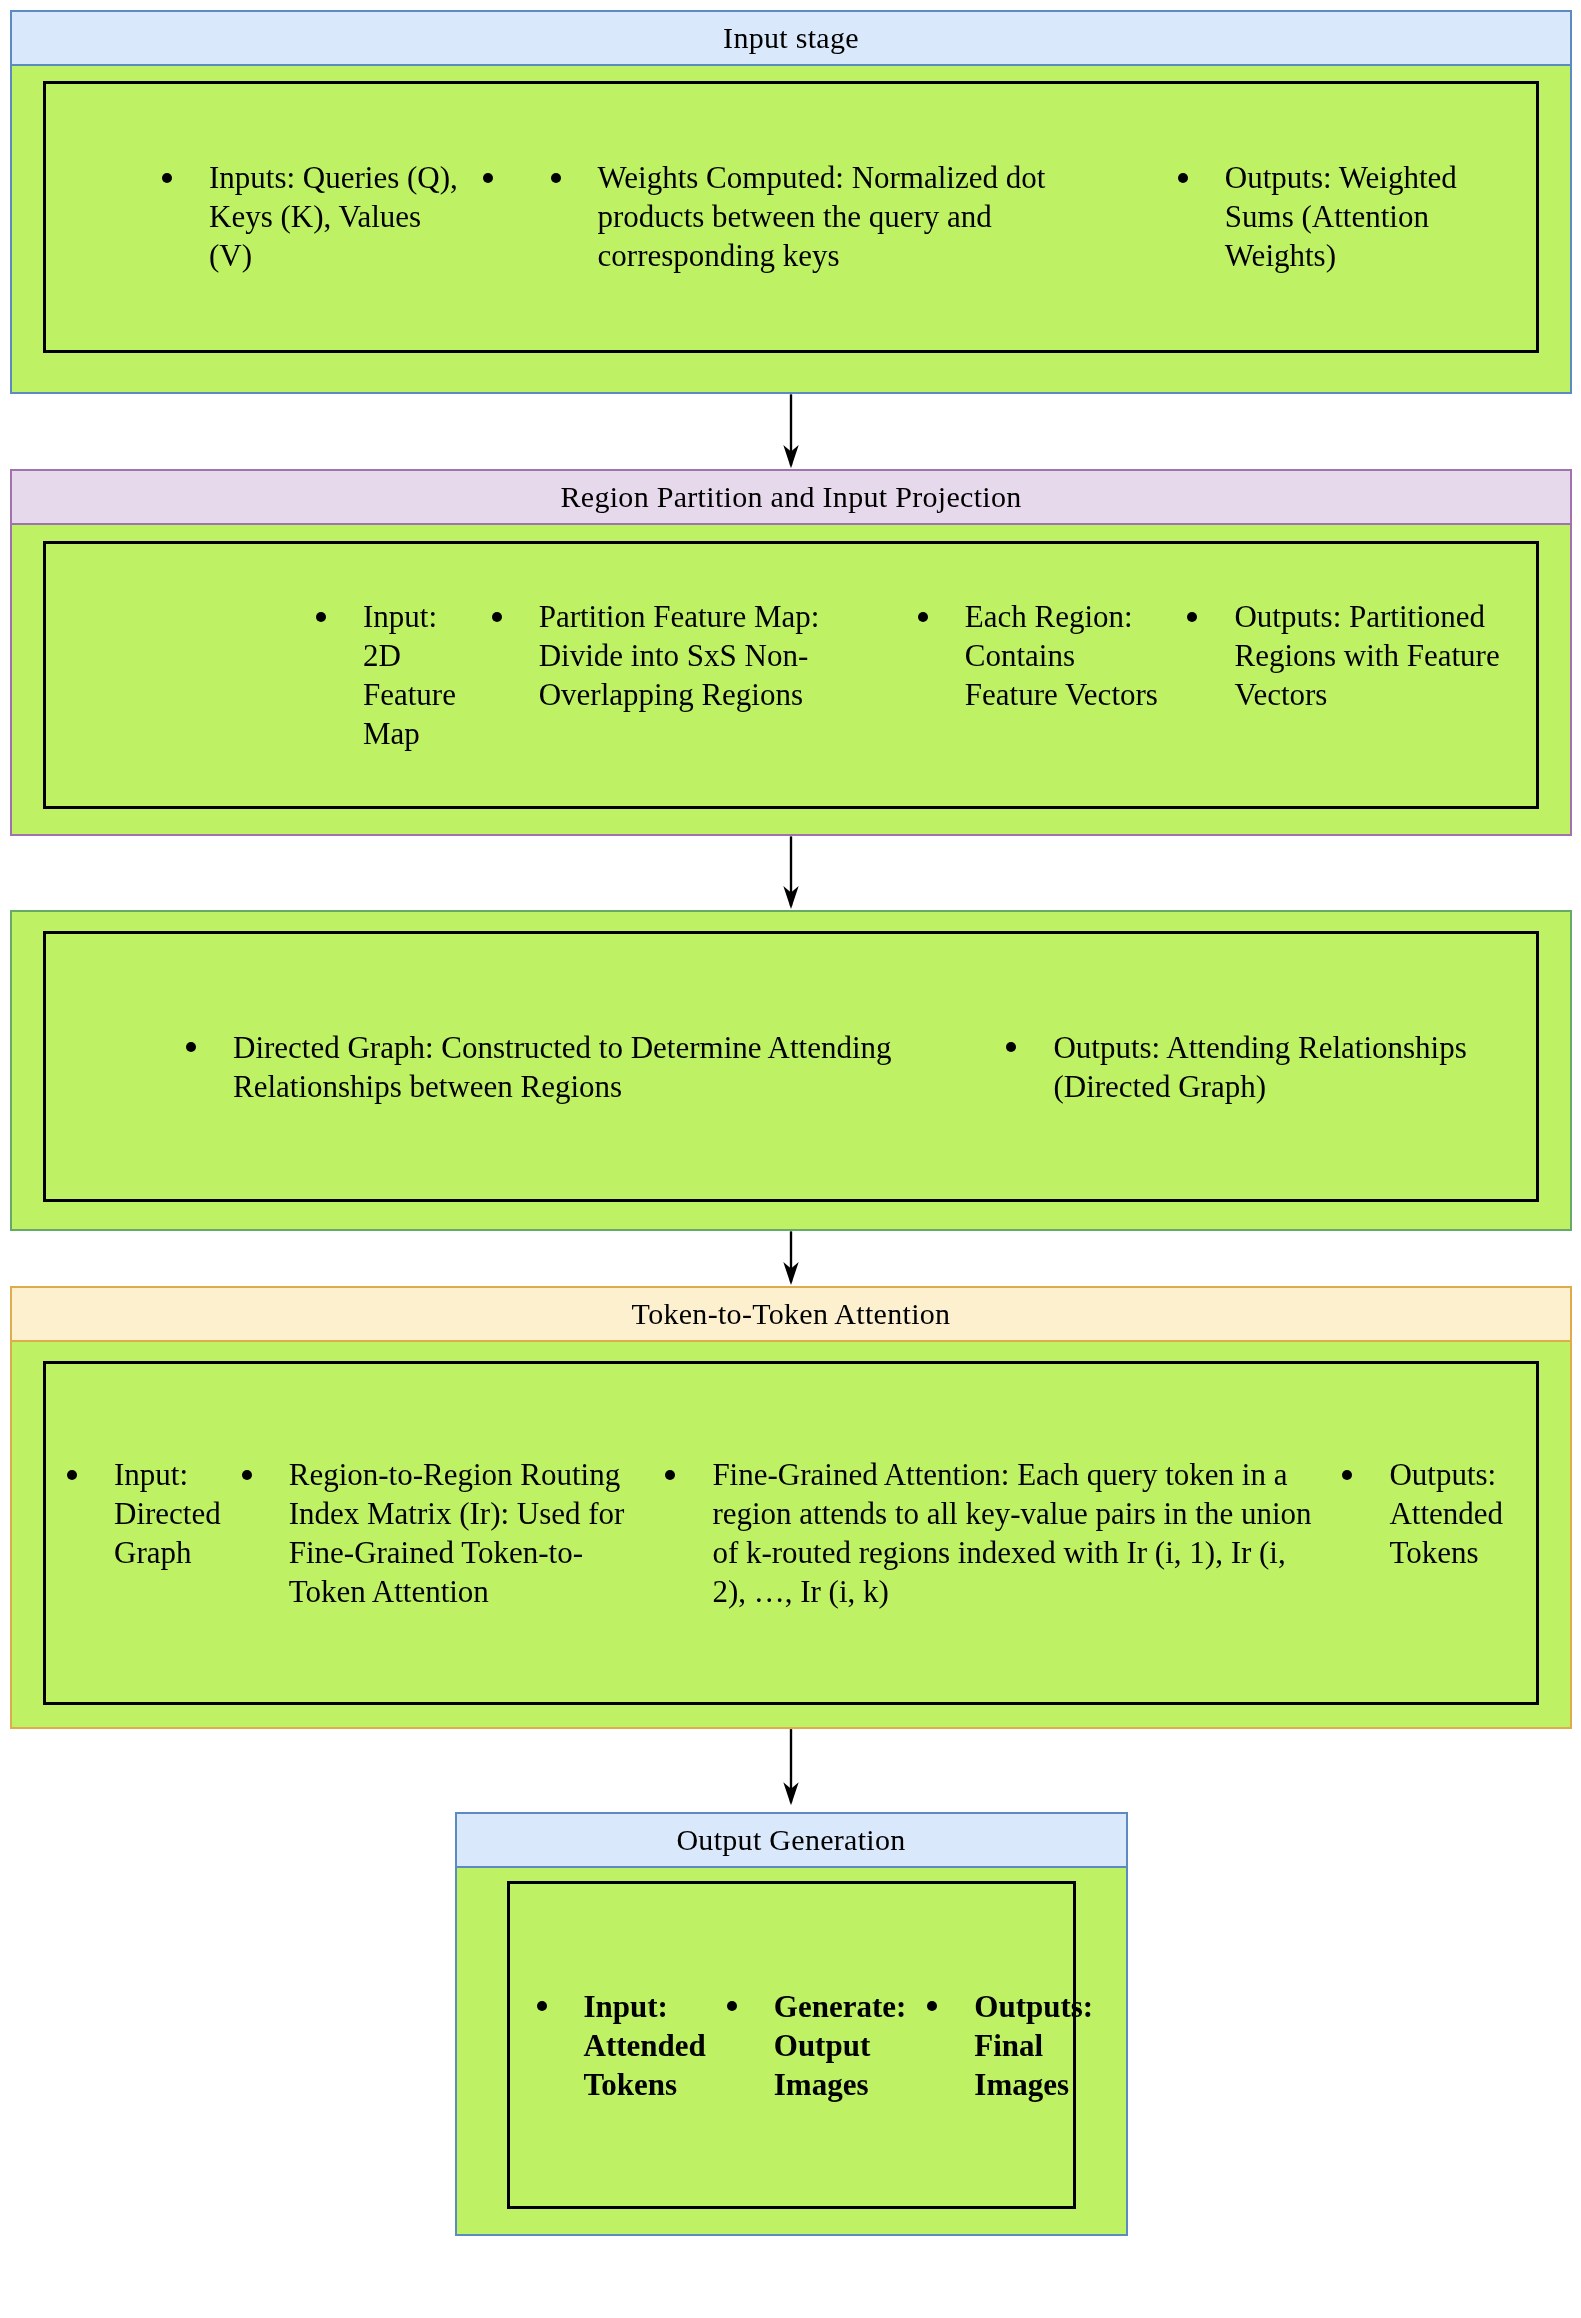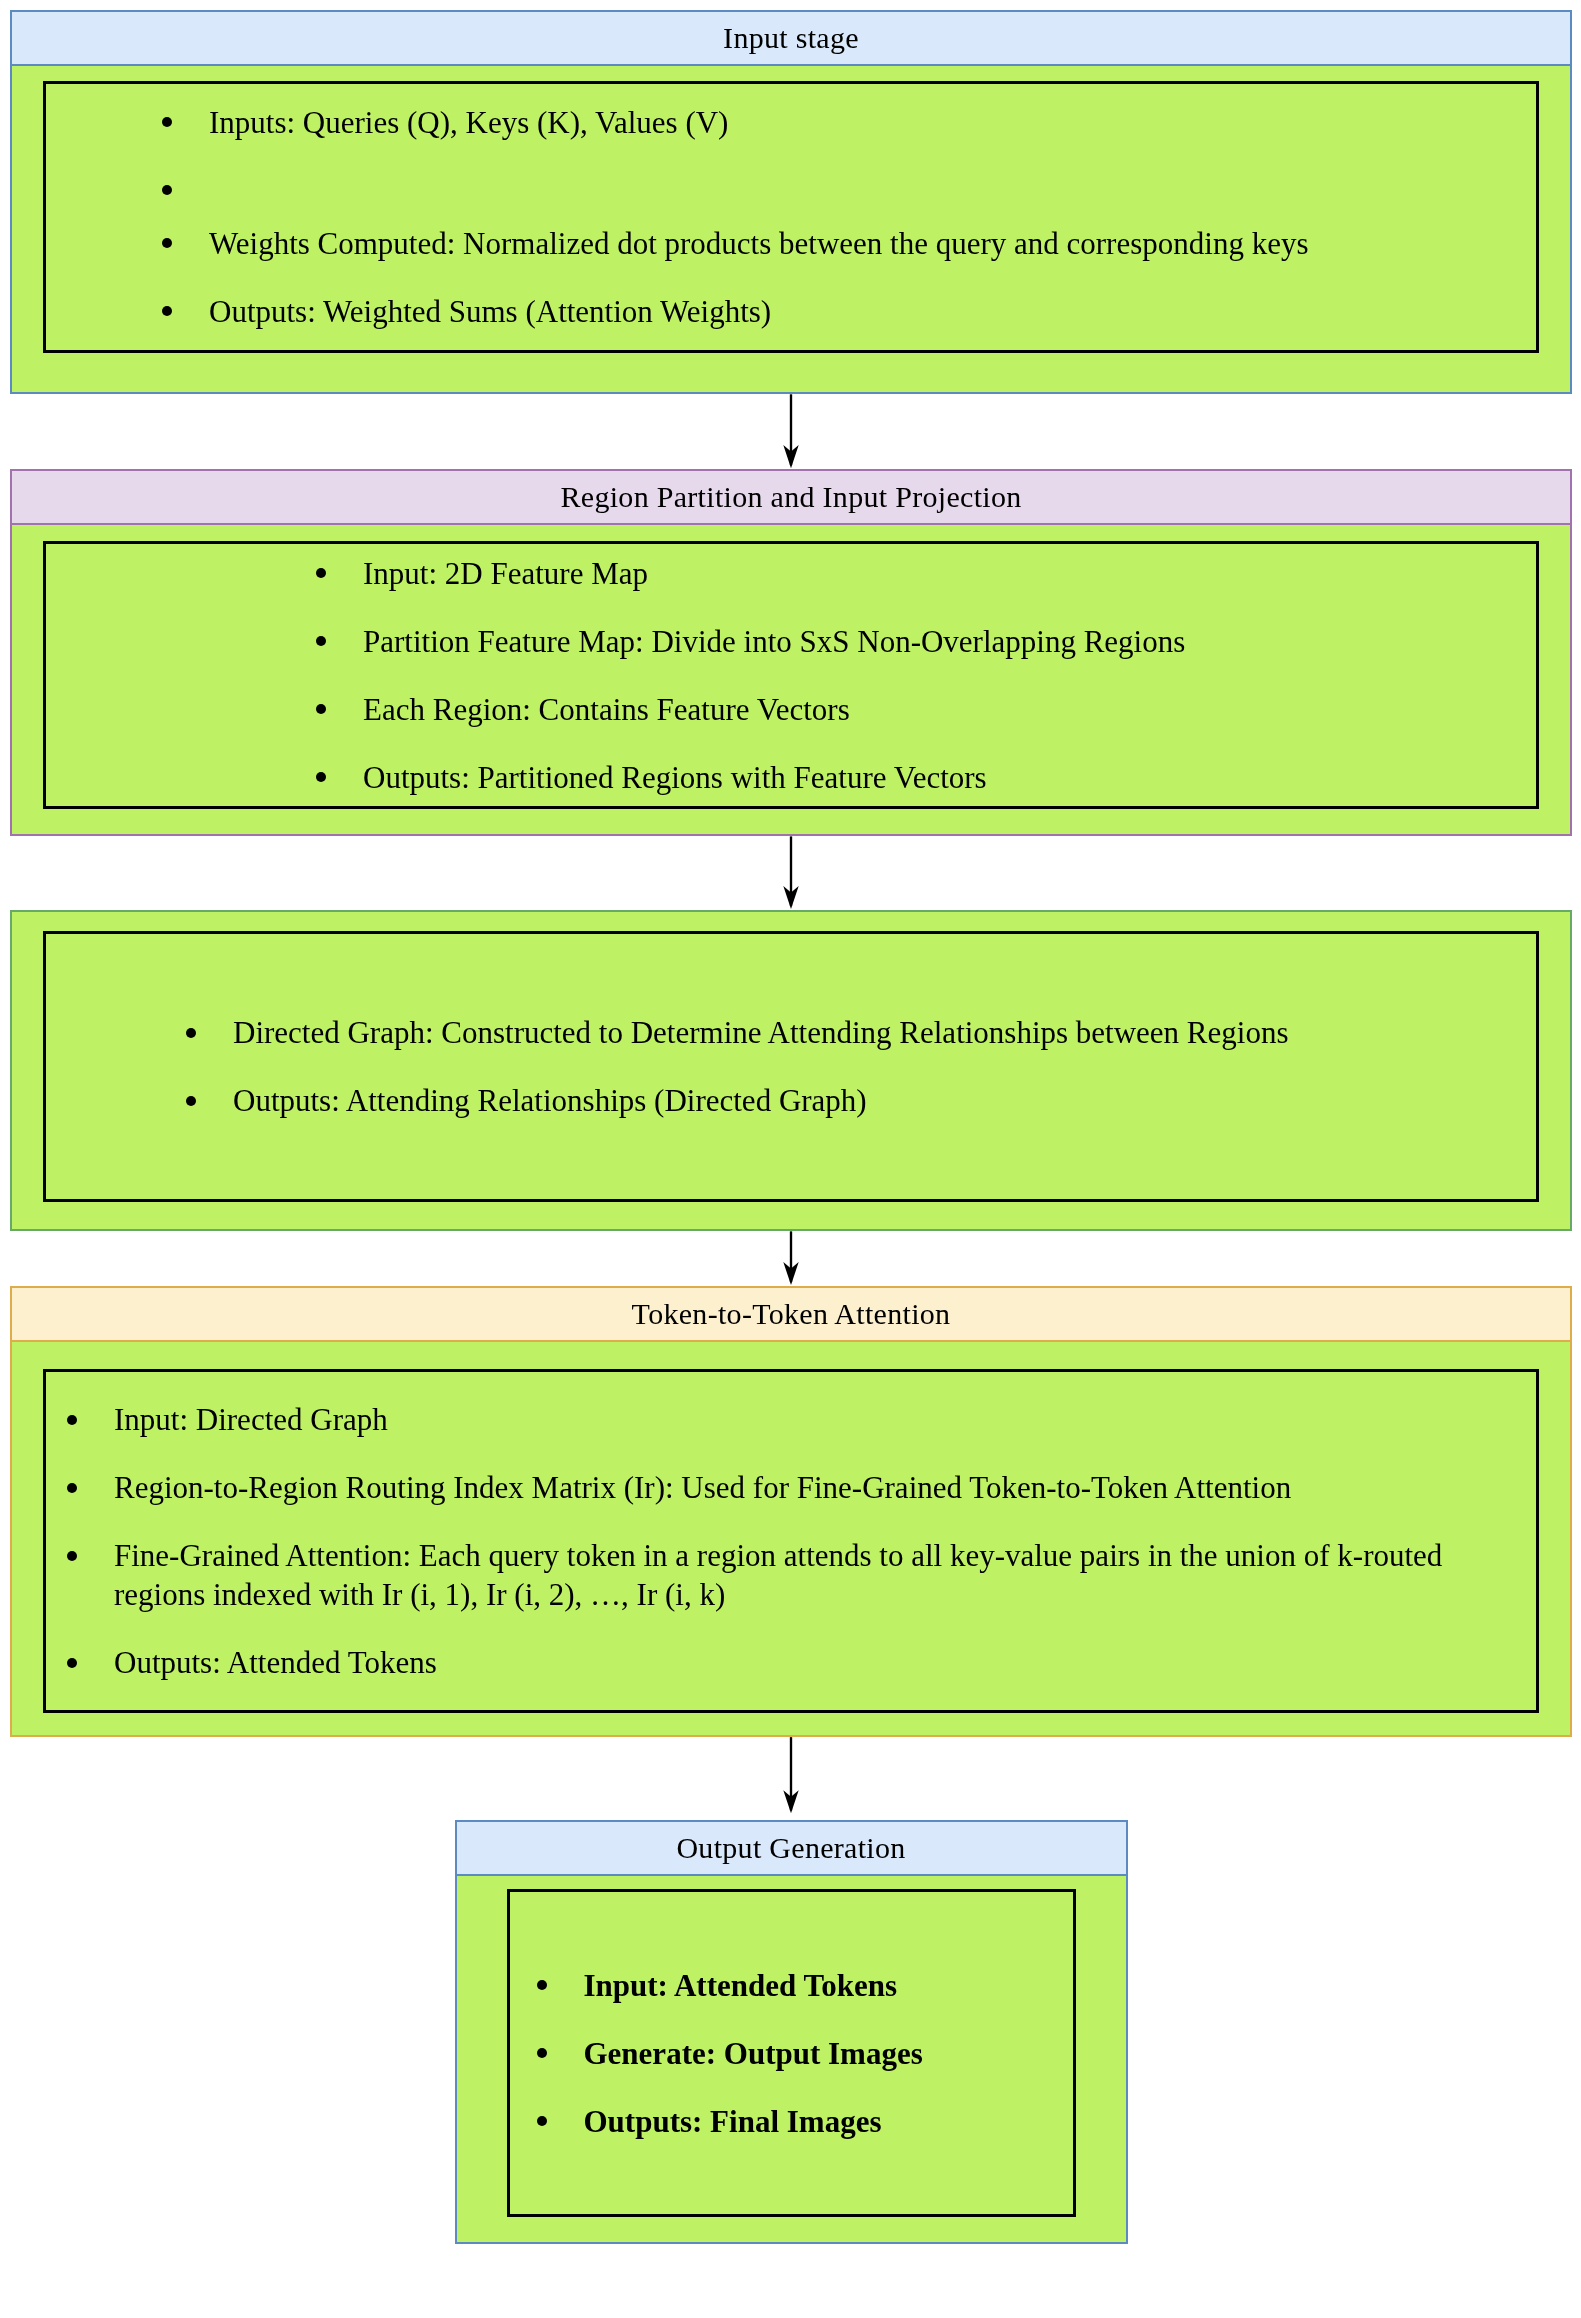--- a/index.html
+++ b/index.html
@@ -31,21 +31,21 @@
     letter-spacing:0.3px;
   }
   .stage .body{box-sizing:border-box;}
   .inner{
     border:3px solid #000;
     box-sizing:border-box;
     display:flex;flex-direction:column;justify-content:center;
   }
   .bullets{
     list-style:none;margin:0;
-    display:flex;flex-direction:column;gap:29px;
+    display:flex;flex-direction:row;gap:21px;
     padding:0 36px 0 var(--indent,59px);
   }
   .bullet{display:flex;align-items:flex-start;}
   .dot{
     width:10px;height:10px;border-radius:50%;
     background:#000;flex:none;
     margin-top:14.3px;margin-right:37px;
   }
   .txt{font-size:31px;line-height:39px;}
 
@@ -55,21 +55,21 @@
   .s0 .bullets{--indent:116px;}
 
   .s1 .body{padding:16.6px 31px 25px;}
   .s1 .inner{min-height:268px;}
   .s1 .bullets{--indent:270px;}
 
   .s2 .body{padding:19px 31px 27px;}
   .s2 .inner{min-height:271px;}
   .s2 .bullets{--indent:140px;}
 
-  .s3 .body{padding:27px 31px 22px;}
+  .s3 .body{padding:19px 31px 22px;}
   .s3 .inner{min-height:344px;}
   .s3 .bullets{--indent:21px;padding-right:33px;}
 
   .s4{width:673px;margin:6px auto;}
   .s4 .body{padding:13px 50px 25px;}
   .s4 .inner{min-height:328px;}
   .s4 .bullets{--indent:27px;padding-right:18px;font-weight:bold;}
 
   .connector{
     display:flex;justify-content:center;align-items:flex-start;

